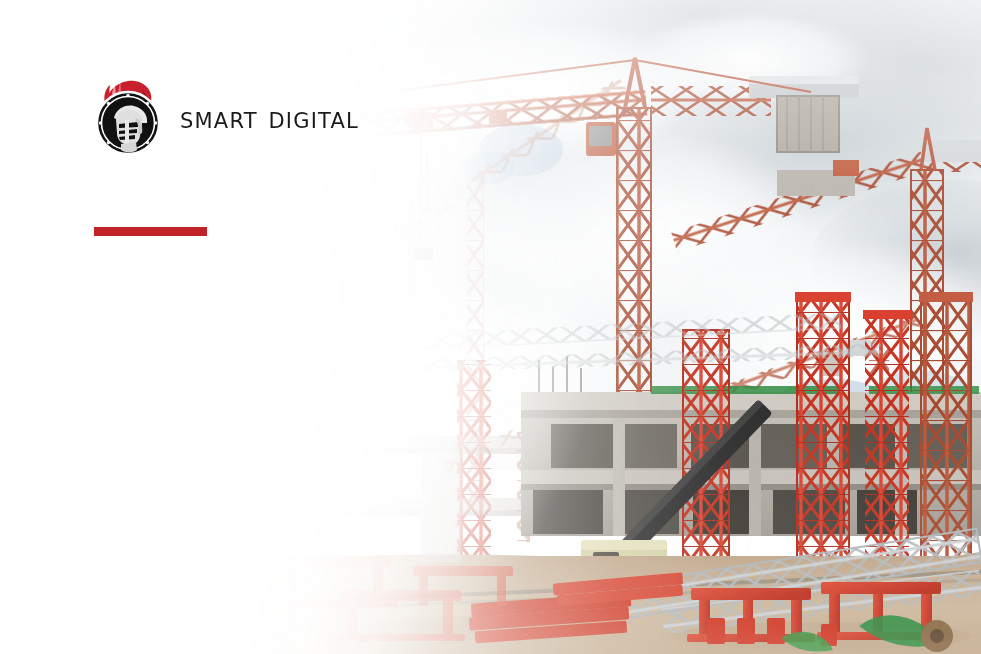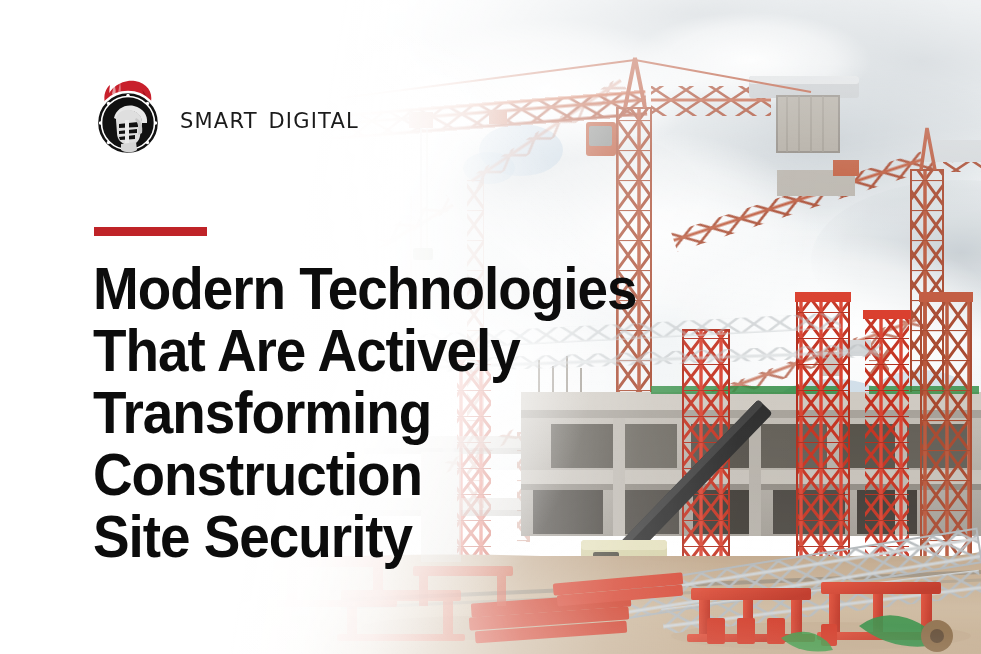--- a/index.html
+++ b/index.html
@@ -508,21 +508,14 @@
 
       <path d="M44 40 C49 42 51 48 50 55 L46 57 C47 50 46 44 43 42 Z" fill="#C9C9C9"></path>
 
       <path d="M29 66 L44 64 L45 72 C41 75 33 75 29 72 Z" fill="#D6D6D6"></path>
     </svg>
     <span class="logo-text">Smart Digital</span>
   </div>
 
   <div class="accent-bar" id="accent-bar" style="background: rgb(191, 35, 40);"></div>
 
-  <div class="headline">
-    <div class="headline-line" style="color: rgb(12, 12, 12);">Modern Technologies</div>
-    <div class="headline-line" style="color: rgb(12, 12, 12);">That Are Actively</div>
-    <div class="headline-line" style="color: rgb(12, 12, 12);">Transforming</div>
-    <div class="headline-line" style="color: rgb(12, 12, 12);">Construction</div>
-    <div class="headline-line" style="color: rgb(12, 12, 12);">Site Security</div>
-  </div>
 
 </div>
 
 </body></html>

